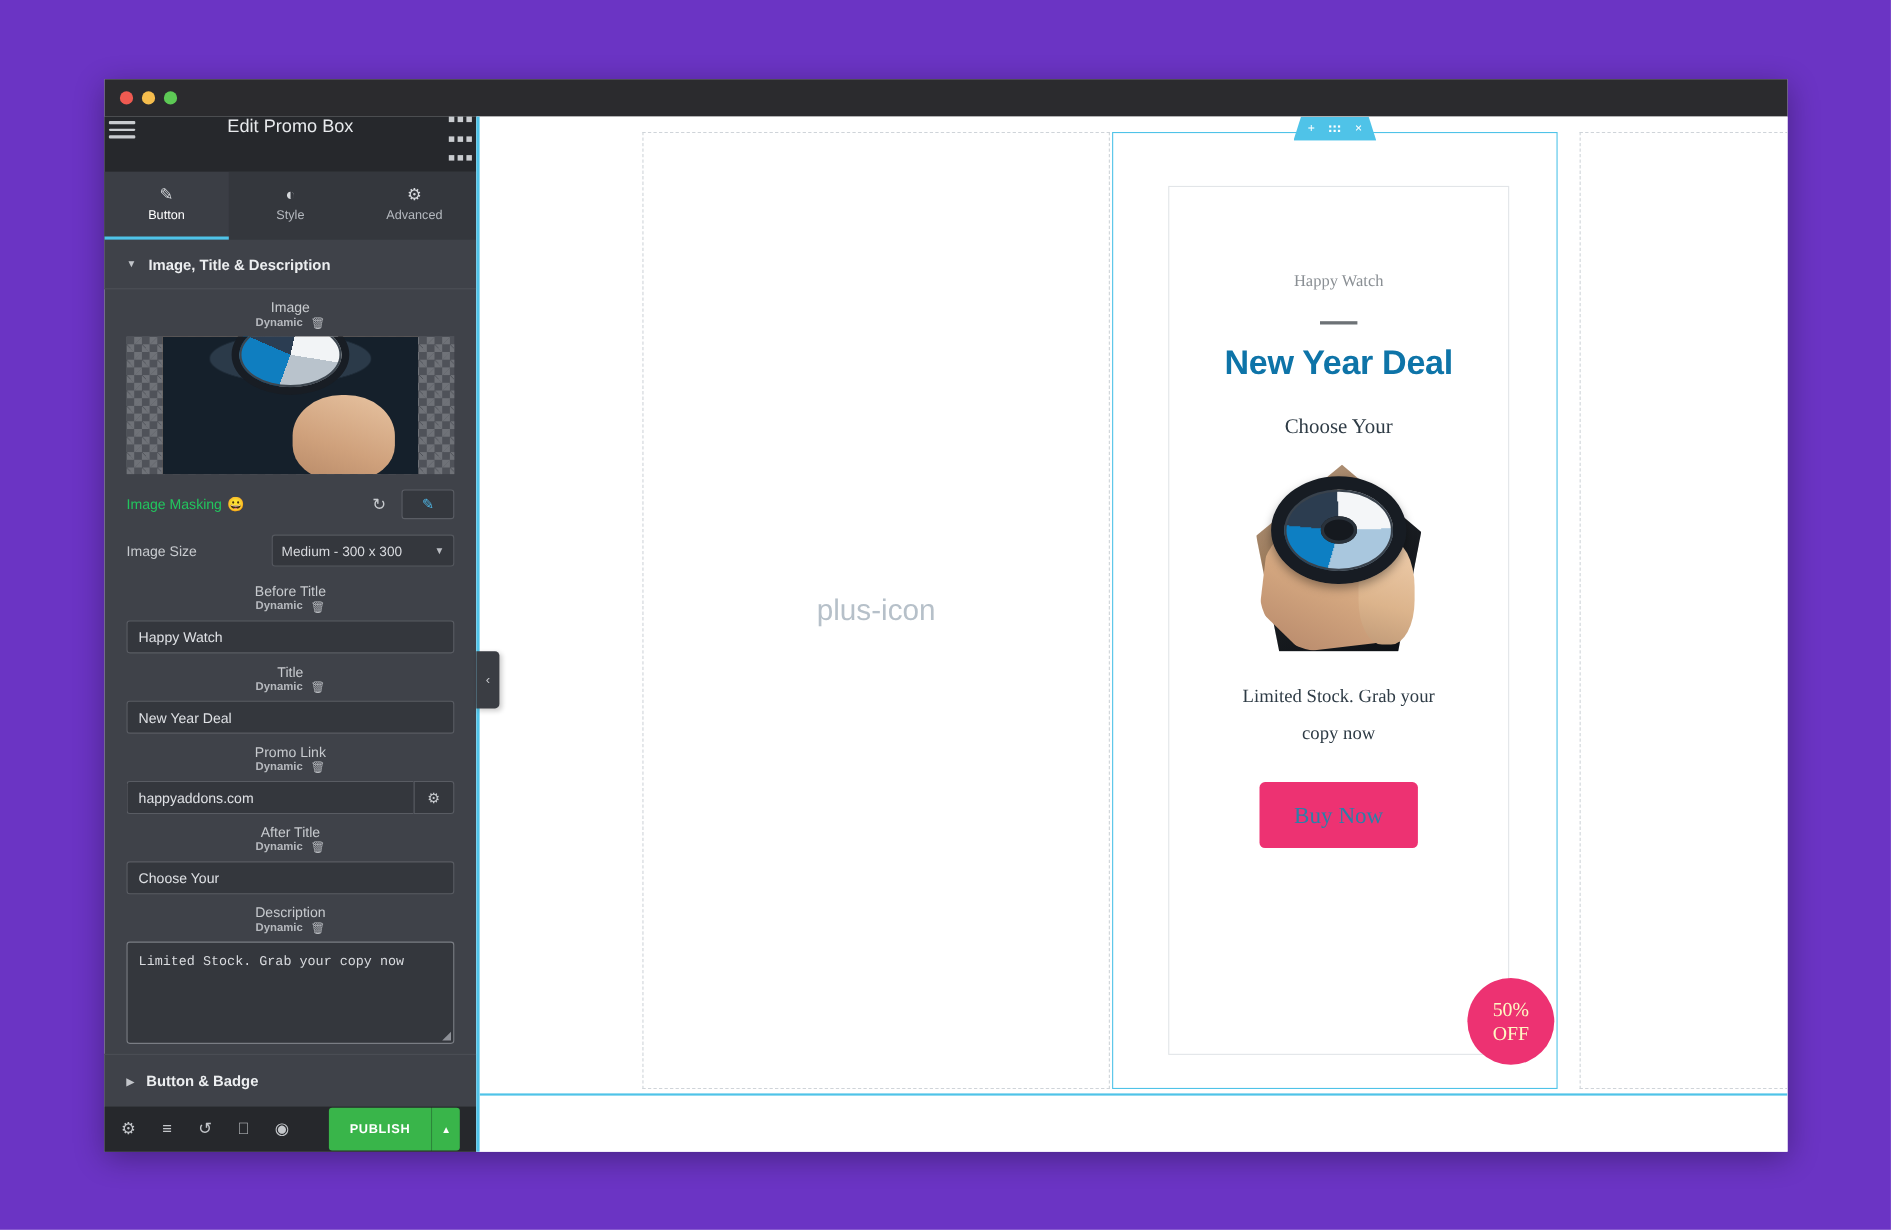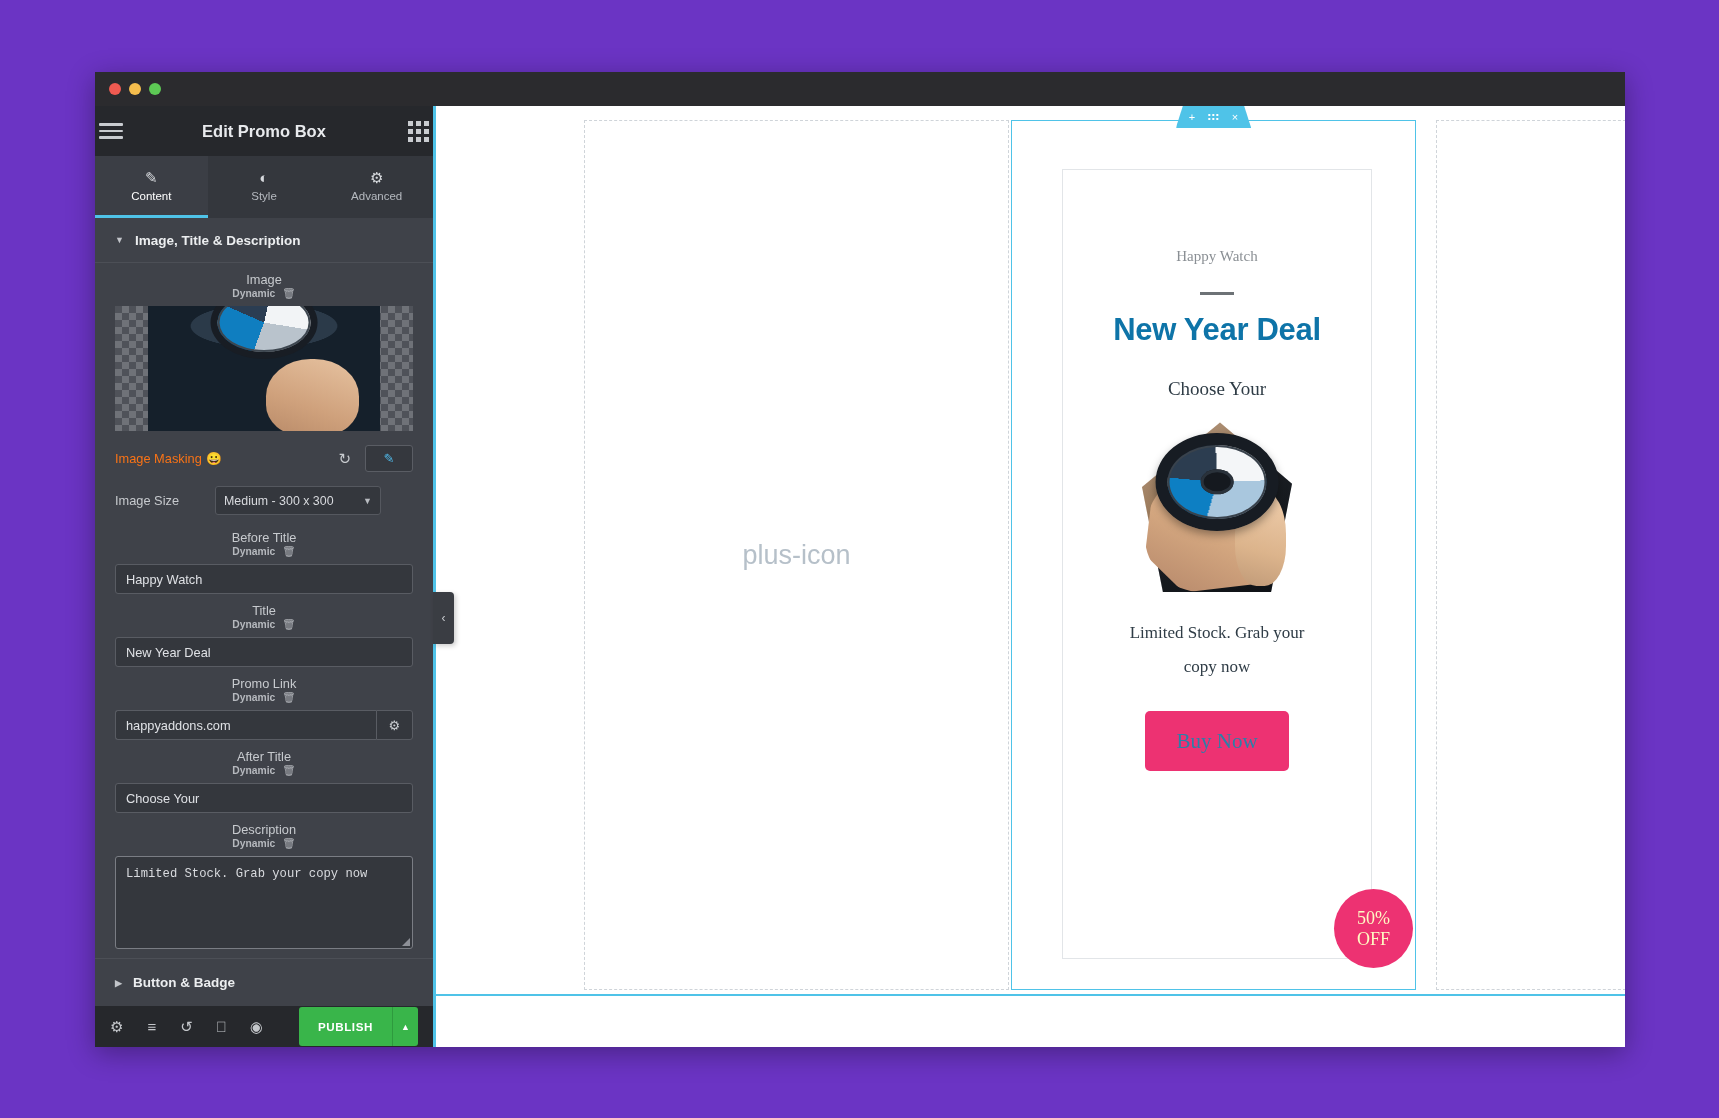--- a/index.html
+++ b/index.html
@@ -29,23 +29,22 @@
   .body-row{ flex:1; display:flex; min-height:0; }
 
   
   #panel{
     width:338px; flex:none; background:#3f4249;
     display:flex; flex-direction:column; min-height:0;
     position:relative;
   }
   .panel-header{
     height:50px; flex:none; background:#26282c;
-    display:flex; align-items:center; padding:0 4px;
+    display:flex; padding:0 4px;
     position:relative;
-    font-weight:bold;
   }
   .hamburger{ width:24px; cursor:pointer; }
   .hamburger span{ display:block; height:2.5px; background:#c9ccd0; margin:4px 0; border-radius:1px;}
   .panel-title{
     position:absolute; left:0; right:0; text-align:center;
     color:#e8eaed; font-size:16.5px; pointer-events:none;
   }
   .grid-icon{ margin-left:auto; display:grid; grid-template-columns:repeat(3,5px); gap:3px; cursor:pointer; z-index:2;}
   .grid-icon i{ display:block; width:5px;height:5px;background:#c9ccd0;}
 
@@ -108,31 +107,31 @@
   .thumb-finger{
     position:absolute; right:9%; bottom:-4%; width:40%; height:62%;
     border-radius:48% 48% 40% 40%;
     background:linear-gradient(200deg,#e7c3a1,#cfa17c 60%,#b88a68);
   }
 
   .masking-row{
     display:flex; align-items:center; justify-content:space-between;
     padding:14px 20px 6px 20px;
   }
-  .masking-label{ color:#f97316; font-size:12.8px; display:flex; align-items:center; gap:5px;}
+  .masking-label{ color:#22c55e; font-size:12.8px; display:flex; align-items:center; gap:5px;}
   .masking-ctrls{ display:flex; align-items:center; gap:14px; }
   .reset-icon{ color:#c7cace; font-size:15px; cursor:pointer; }
   .pencil-btn{
     width:48px; height:27px; background:#35383e; border:1px solid #5a5d64;
     border-radius:3px; display:flex; align-items:center; justify-content:center;
     color:#4fb8e8; font-size:13px; cursor:pointer;
   }
 
   .row-inline{
-    display:flex; align-items:center; 
+    display:flex; align-items:center; justify-content:space-between;
     padding:8px 20px 6px 20px;
     gap:36px;
   }
   .select{
     width:166px; height:29px; background:#34373d; border:1px solid #55585f;
     border-radius:3px; color:#d8dade; font-size:12.4px;
     display:flex; align-items:center; padding:12px 8px; cursor:pointer;
     position:relative;
   }
   .select .chev{ margin-left:auto; font-size:9px; color:#b9bcc1;}
@@ -352,21 +351,21 @@
             <i></i>
             <i></i>
             <i></i>
             <i></i>
         </div>
       </div>
 
       <div class="tabs">
         <div class="tab active">
           <span class="glyph">✎</span>
-          <span>Content</span>
+          <span>Button</span>
         </div>
         <div class="tab">
           <span class="glyph">◐</span>
           <span>Style</span>
         </div>
         <div class="tab">
           <span class="glyph">⚙</span>
           <span>Advanced</span>
         </div>
       </div>

